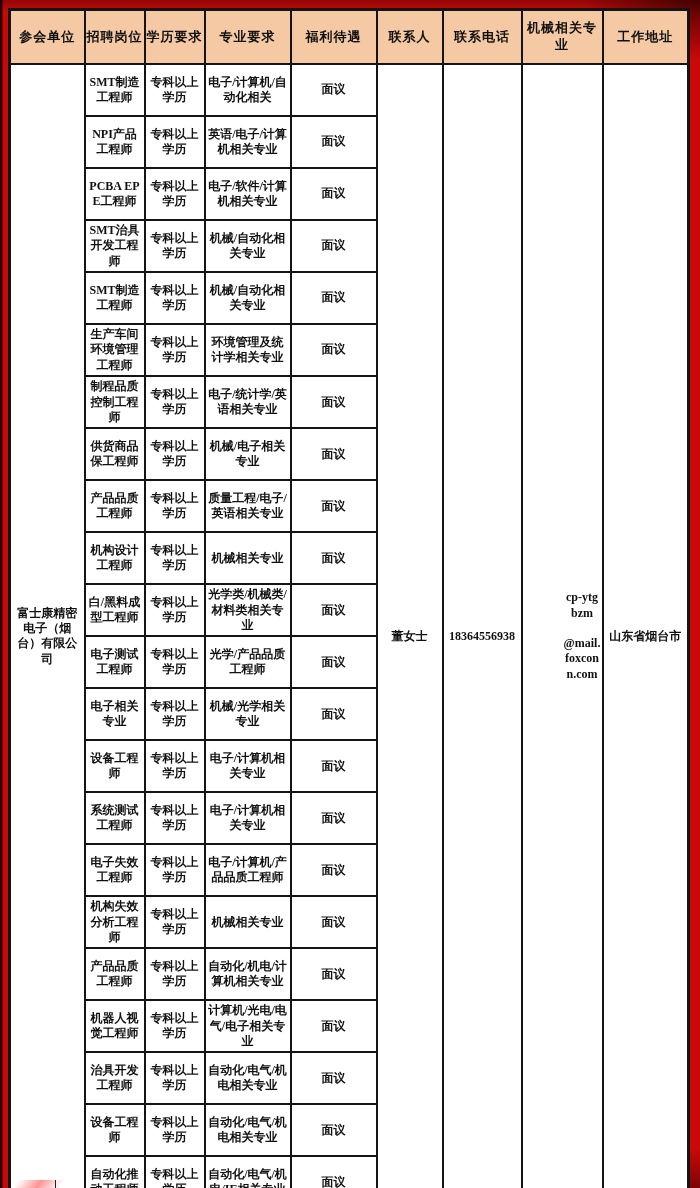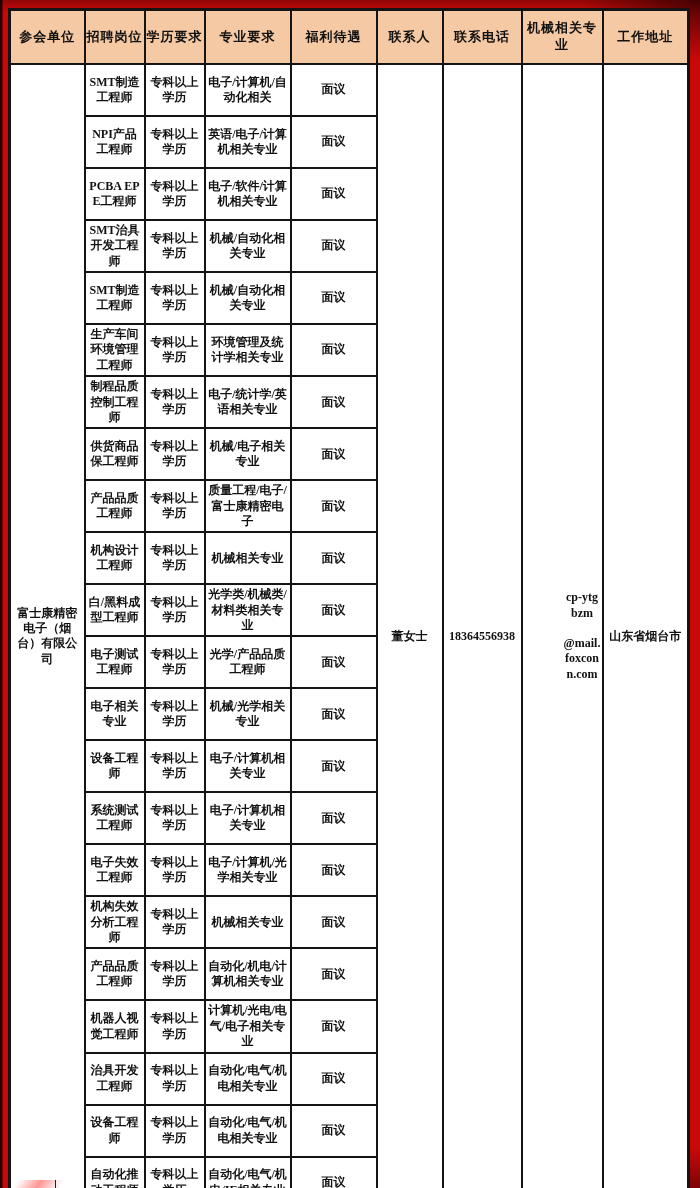--- a/index.html
+++ b/index.html
@@ -127,21 +127,21 @@
   </tr>
       <tr>
     <td>供货商品保工程师</td>
     <td>专科以上学历</td>
     <td>机械/电子相关专业</td>
     <td>面议</td>
   </tr>
       <tr>
     <td>产品品质工程师</td>
     <td>专科以上学历</td>
-    <td>质量工程/电子/富士康精密电子</td>
+    <td>质量工程/电子/英语相关专业</td>
     <td>面议</td>
   </tr>
       <tr>
     <td>机构设计工程师</td>
     <td>专科以上学历</td>
     <td>机械相关专业</td>
     <td>面议</td>
   </tr>
       <tr>
     <td>白/黑料成型工程师</td>
@@ -169,21 +169,21 @@
   </tr>
       <tr>
     <td>系统测试工程师</td>
     <td>专科以上学历</td>
     <td>电子/计算机相关专业</td>
     <td>面议</td>
   </tr>
       <tr>
     <td>电子失效工程师</td>
     <td>专科以上学历</td>
-    <td>电子/计算机/光学相关专业</td>
+    <td>电子/计算机/产品品质工程师</td>
     <td>面议</td>
   </tr>
       <tr>
     <td>机构失效分析工程师</td>
     <td>专科以上学历</td>
     <td>机械相关专业</td>
     <td>面议</td>
   </tr>
       <tr>
     <td>产品品质工程师</td>

